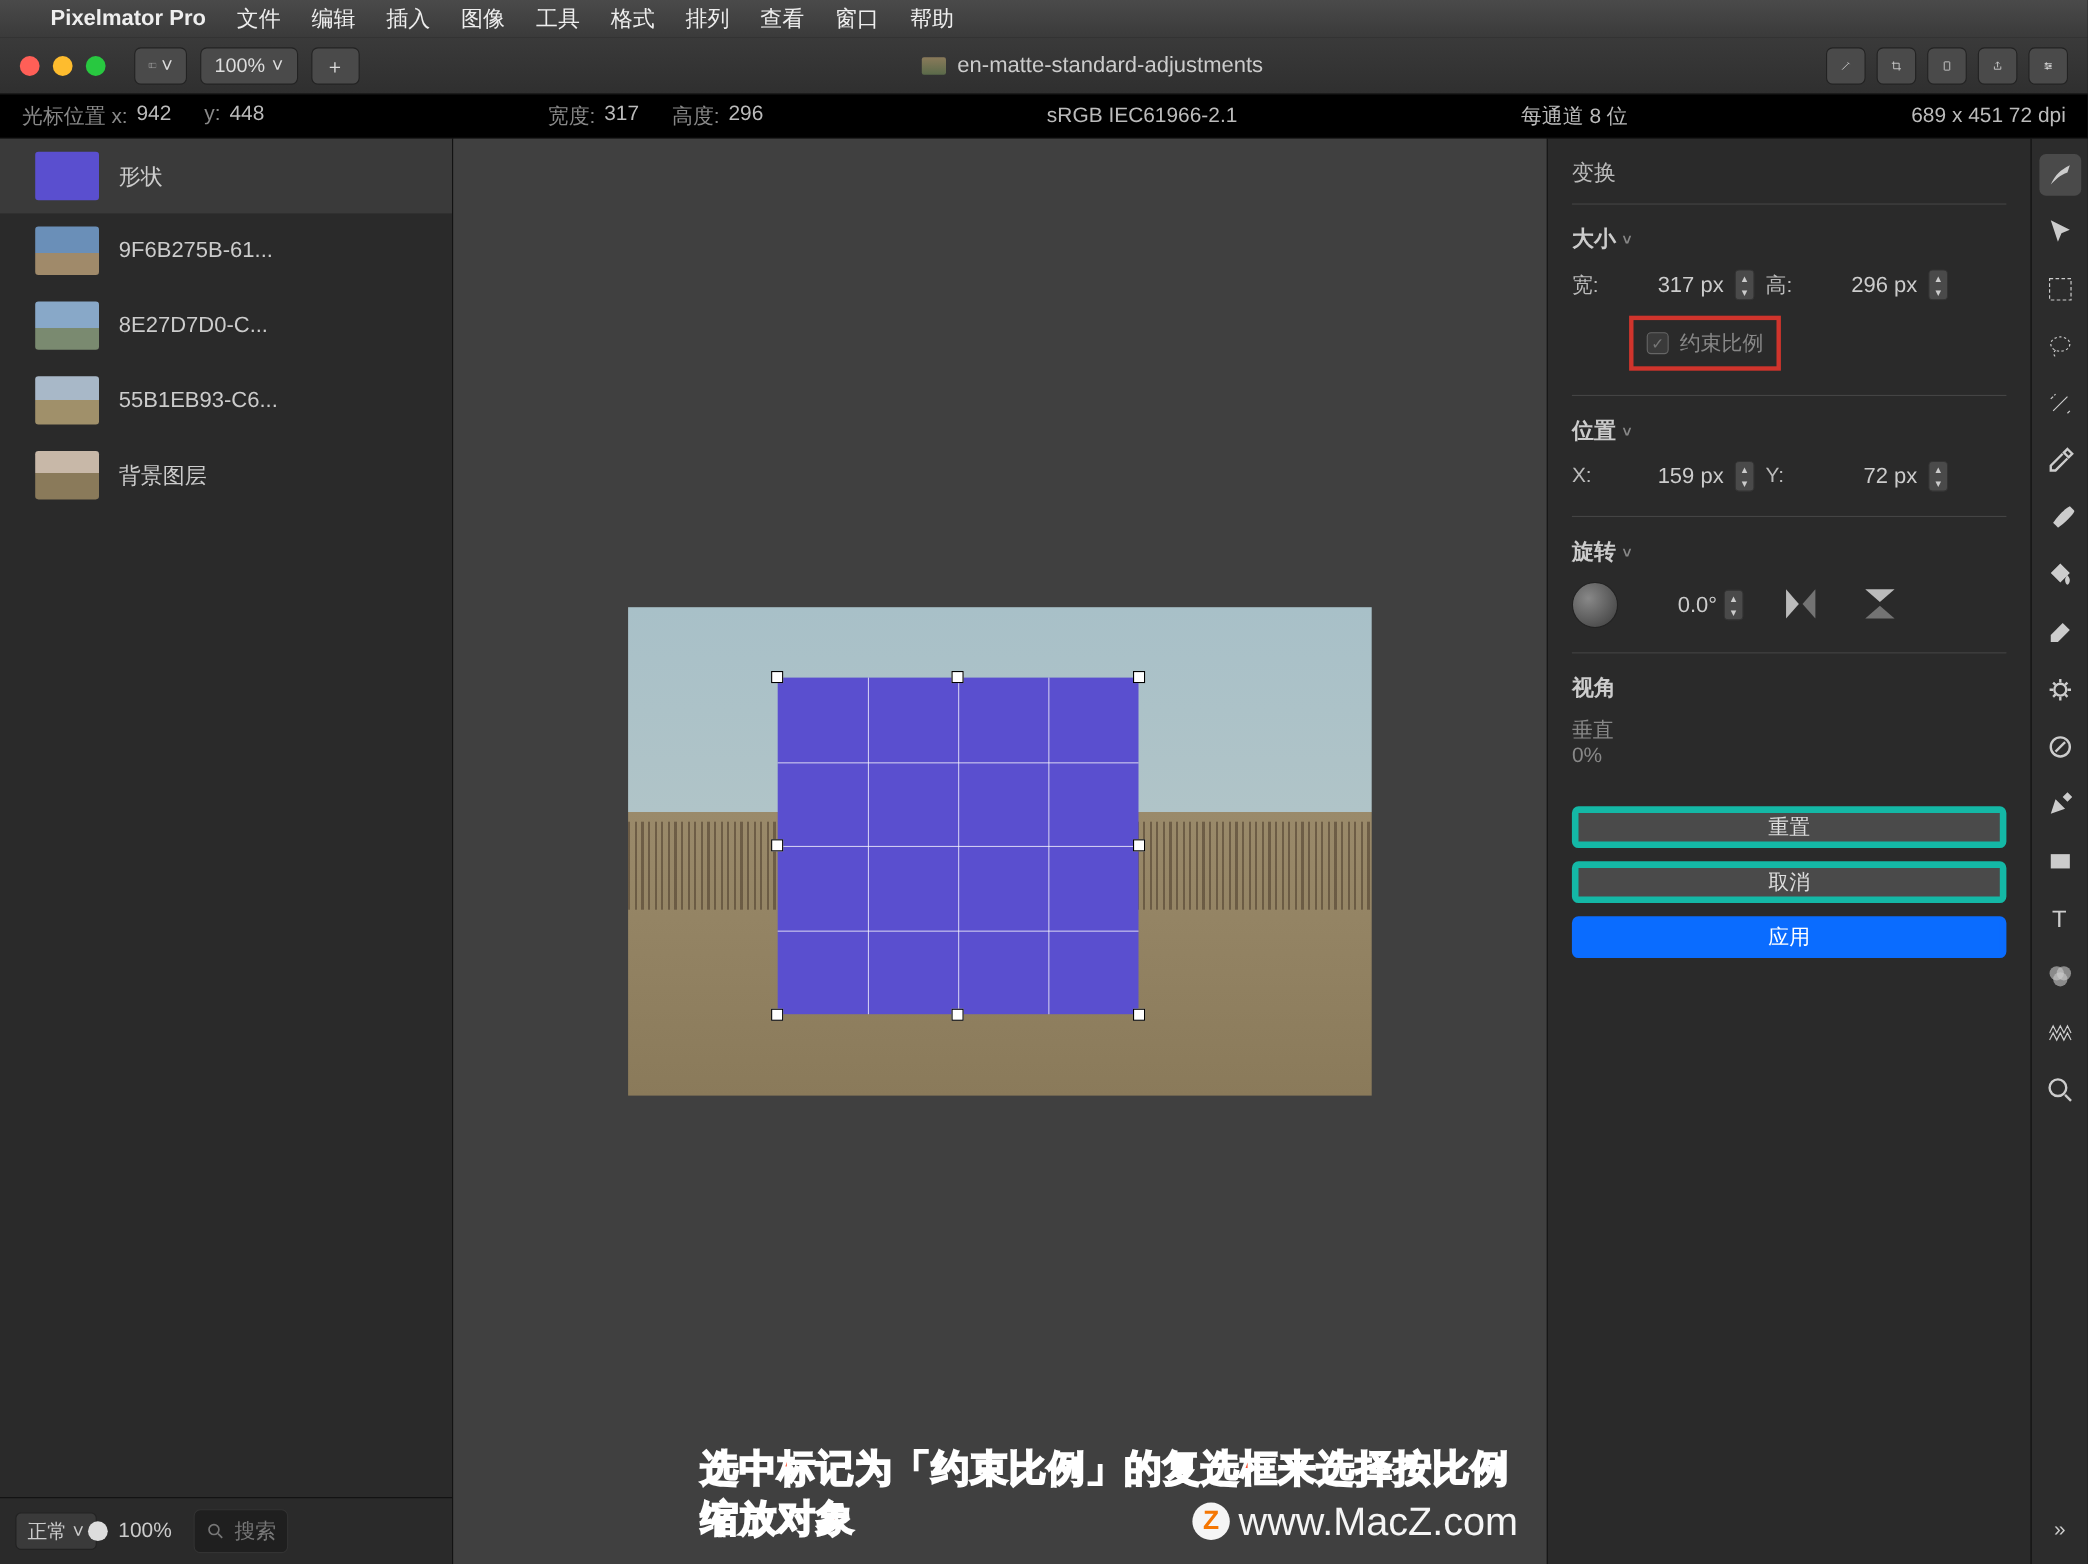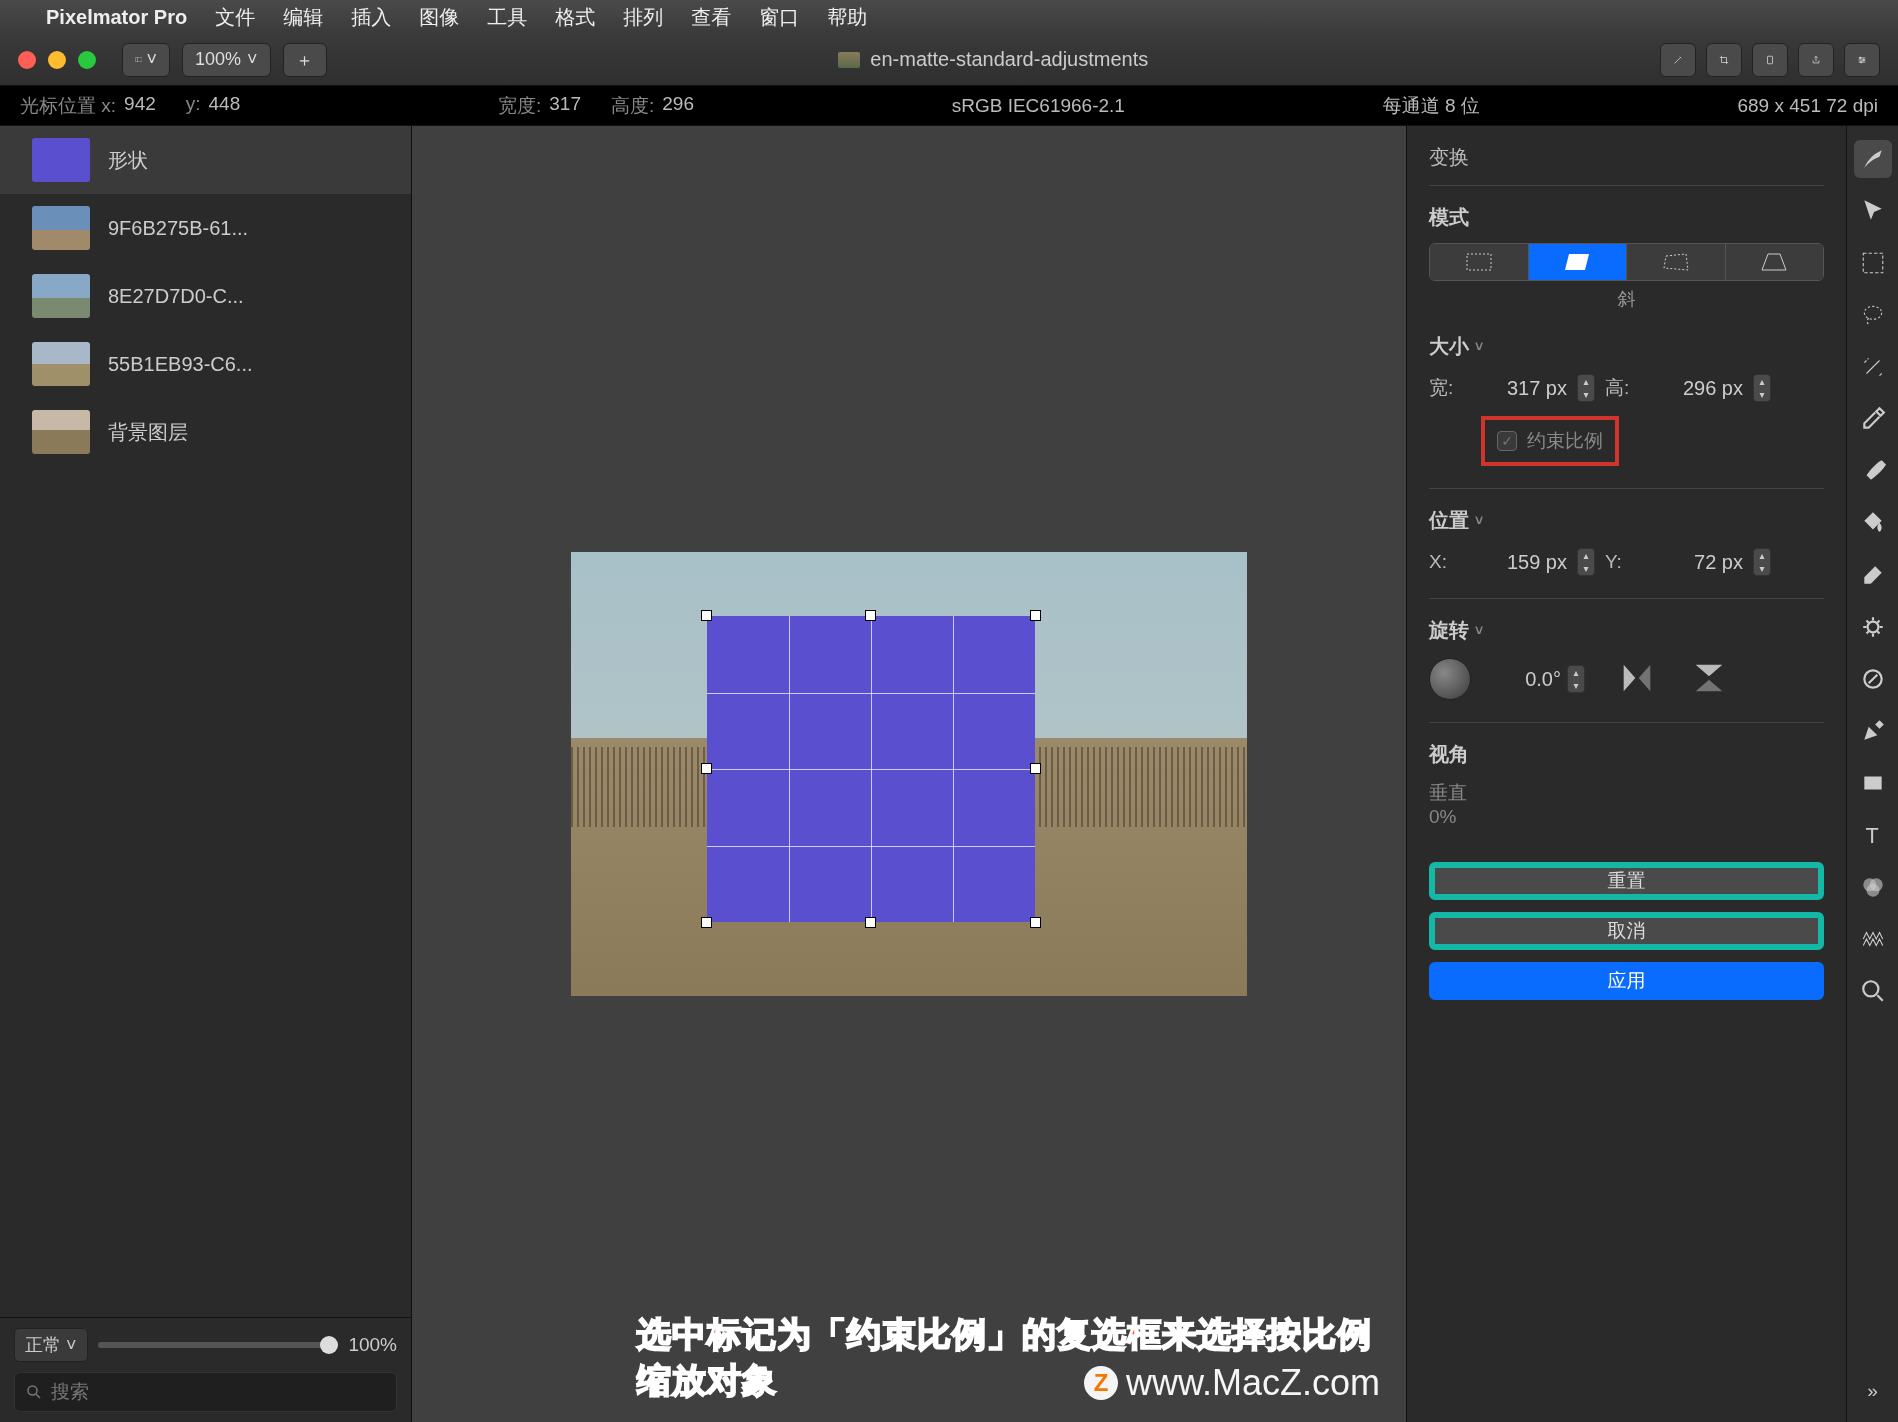--- a/index.html
+++ b/index.html
@@ -35,21 +35,21 @@
   .layers { width: 412px; background:#2a2a2a; border-right:1px solid #111; display:flex; flex-direction:column; }
   .layer-list{flex:1; overflow:auto;}
   .layer { display:flex; align-items:center; height:68px; padding:0 32px; gap:18px; color:#ccc; font-size:20px; }
   .layer.selected{ background:#3a3a3a; }
   .layer .thumb{ width:58px; height:44px; border-radius:3px; background:#888; }
   .layer .thumb.shape{ background:#5a4fcf; }
   .layer .thumb.img1{ background:linear-gradient(#6a8fb8 55%,#a08a6a 55%);}
   .layer .thumb.img2{ background:linear-gradient(#88a8c8 55%,#7a8a70 55%);}
   .layer .thumb.img3{ background:linear-gradient(#a8b8c8 50%,#a0906a 50%);}
   .layer .thumb.img4{ background:linear-gradient(#c8b8a8 45%,#8a7a5a 45%);}
-  .layers-footer{ border-top:1px solid #111; padding:10px 14px; display:flex; flex-direction:column; gap:10px;}
+  .layers-footer{ border-top:1px solid #111; padding:10px 14px; display:flex; flex-direction:row; gap:20px;}
   .lf-row{display:flex; align-items:center; gap:10px;}
   .blend-sel{ background:#3a3a3a; border:1px solid #222; color:#ccc; padding:4px 10px; border-radius:5px; font-size:18px;}
   .slider{ flex:1; height:6px; background:#555; border-radius:3px; position:relative;}
   .slider .knob{ position:absolute; right:0; top:-6px; width:18px; height:18px; background:#ddd; border-radius:50%;}
   .search{ display:flex; align-items:center; gap:8px; background:#1f1f1f; border:1px solid #333; border-radius:6px; padding:6px 10px; color:#777;}
   .search svg{width:18px;height:18px;}
 
   .canvas-area{ flex:1; background:#404040; display:flex; align-items:center; justify-content:center; position:relative;}
   .canvas{ width:676px; height:444px; background:linear-gradient(#a8c0c8 0%,#b0c4c8 42%,#9a8a6a 42%,#8a7a5a 100%); position:relative;}
   .trees{position:absolute; bottom:38%; left:0; right:0; height:80px; background:repeating-linear-gradient(90deg,#4a3a2a 0 2px,transparent 2px 6px); opacity:.55;}
@@ -272,46 +272,20 @@
     <div class="annotation">选中标记为「约束比例」的复选框来选择按比例缩放对象</div>
     <div class="watermark">
         <div class="z">Z</div>
         <span>www.MacZ.com</span>
       </div>
   </div>
 
   <div class="inspector">
     <div class="insp-title">变换</div>
 
-    <div class="insp-section">
-      <div class="insp-label">模式</div>
-      <div class="mode-seg">
-        <div class="m">
-            <svg viewBox="0 0 28 20" stroke="#ccc" fill="none">
-              <rect x="2" y="2" width="24" height="16" stroke-dasharray="2 2"></rect>
-            </svg>
-          </div>
-        <div class="m active">
-            <svg viewBox="0 0 28 20" fill="#fff">
-              <polygon points="6,2 26,2 22,18 2,18"></polygon>
-            </svg>
-          </div>
-        <div class="m">
-            <svg viewBox="0 0 28 20" stroke="#ccc" fill="none">
-              <polygon points="4,4 24,2 26,18 2,16" stroke-dasharray="2 2"></polygon>
-            </svg>
-          </div>
-        <div class="m">
-            <svg viewBox="0 0 28 20" stroke="#ccc" fill="none">
-              <polygon points="8,2 20,2 26,18 2,18"></polygon>
-            </svg>
-          </div>
-      </div>
-      <div class="mode-caption">斜</div>
-    </div>
 
     <div class="insp-section">
       <div class="collapse-title">
           <span>大小</span>
           <span class="chev">˅</span>
         </div>
       <div class="field-row">
         <span class="fld-label">宽:</span>
         <span class="num-input">317 px</span>
         <div class="stepper">

